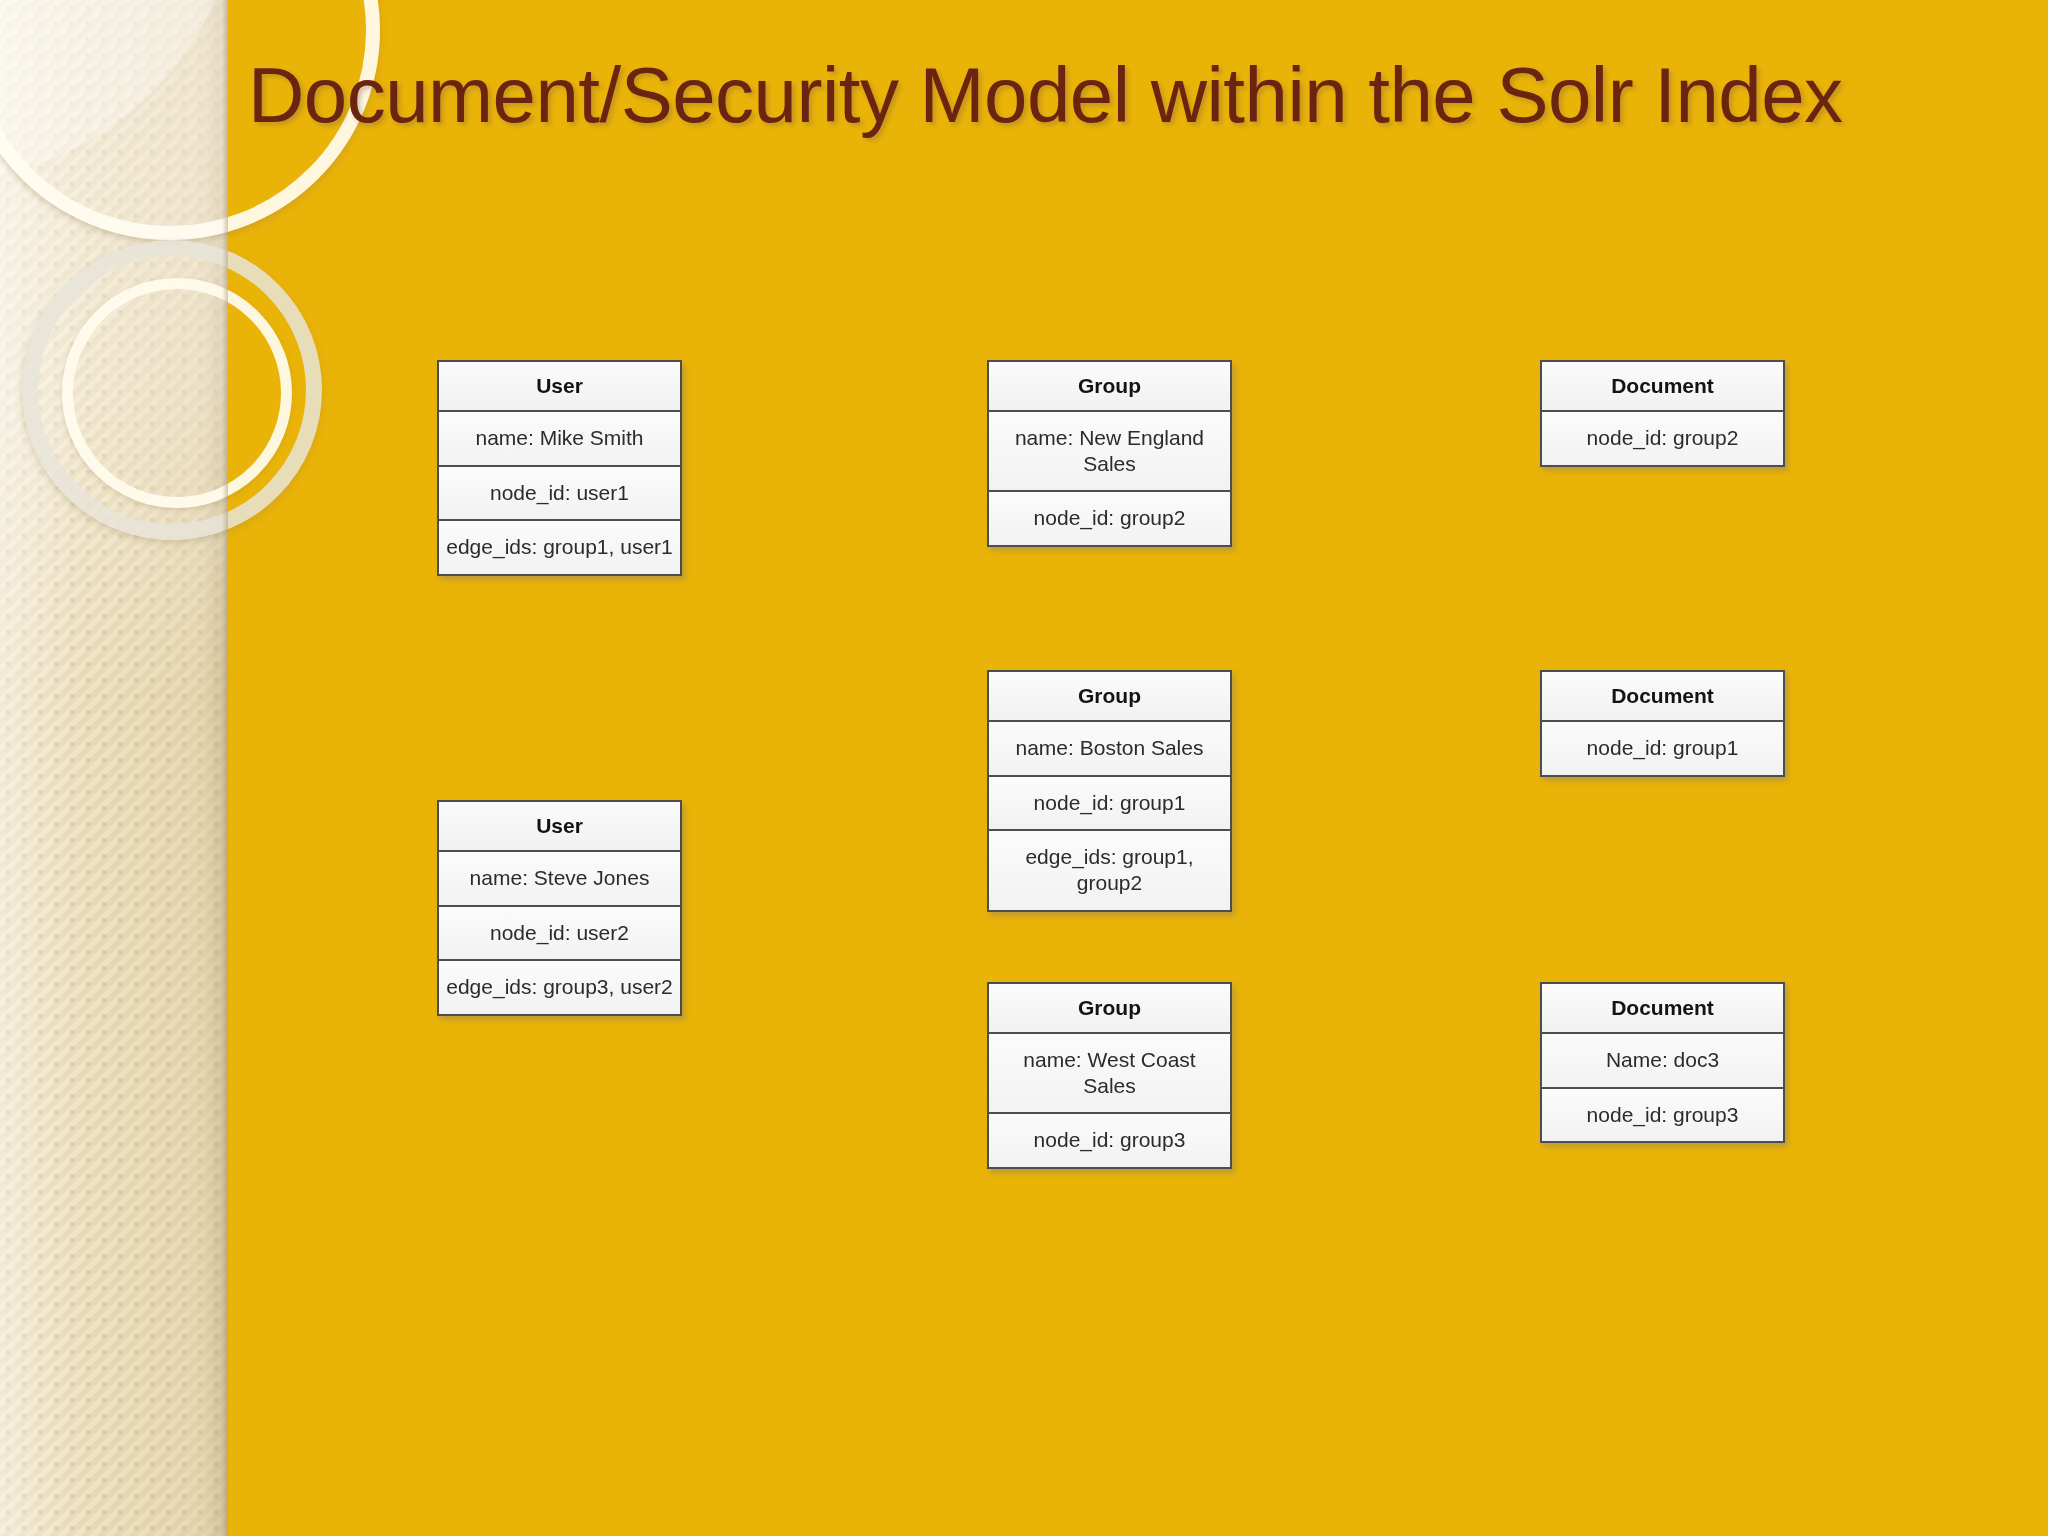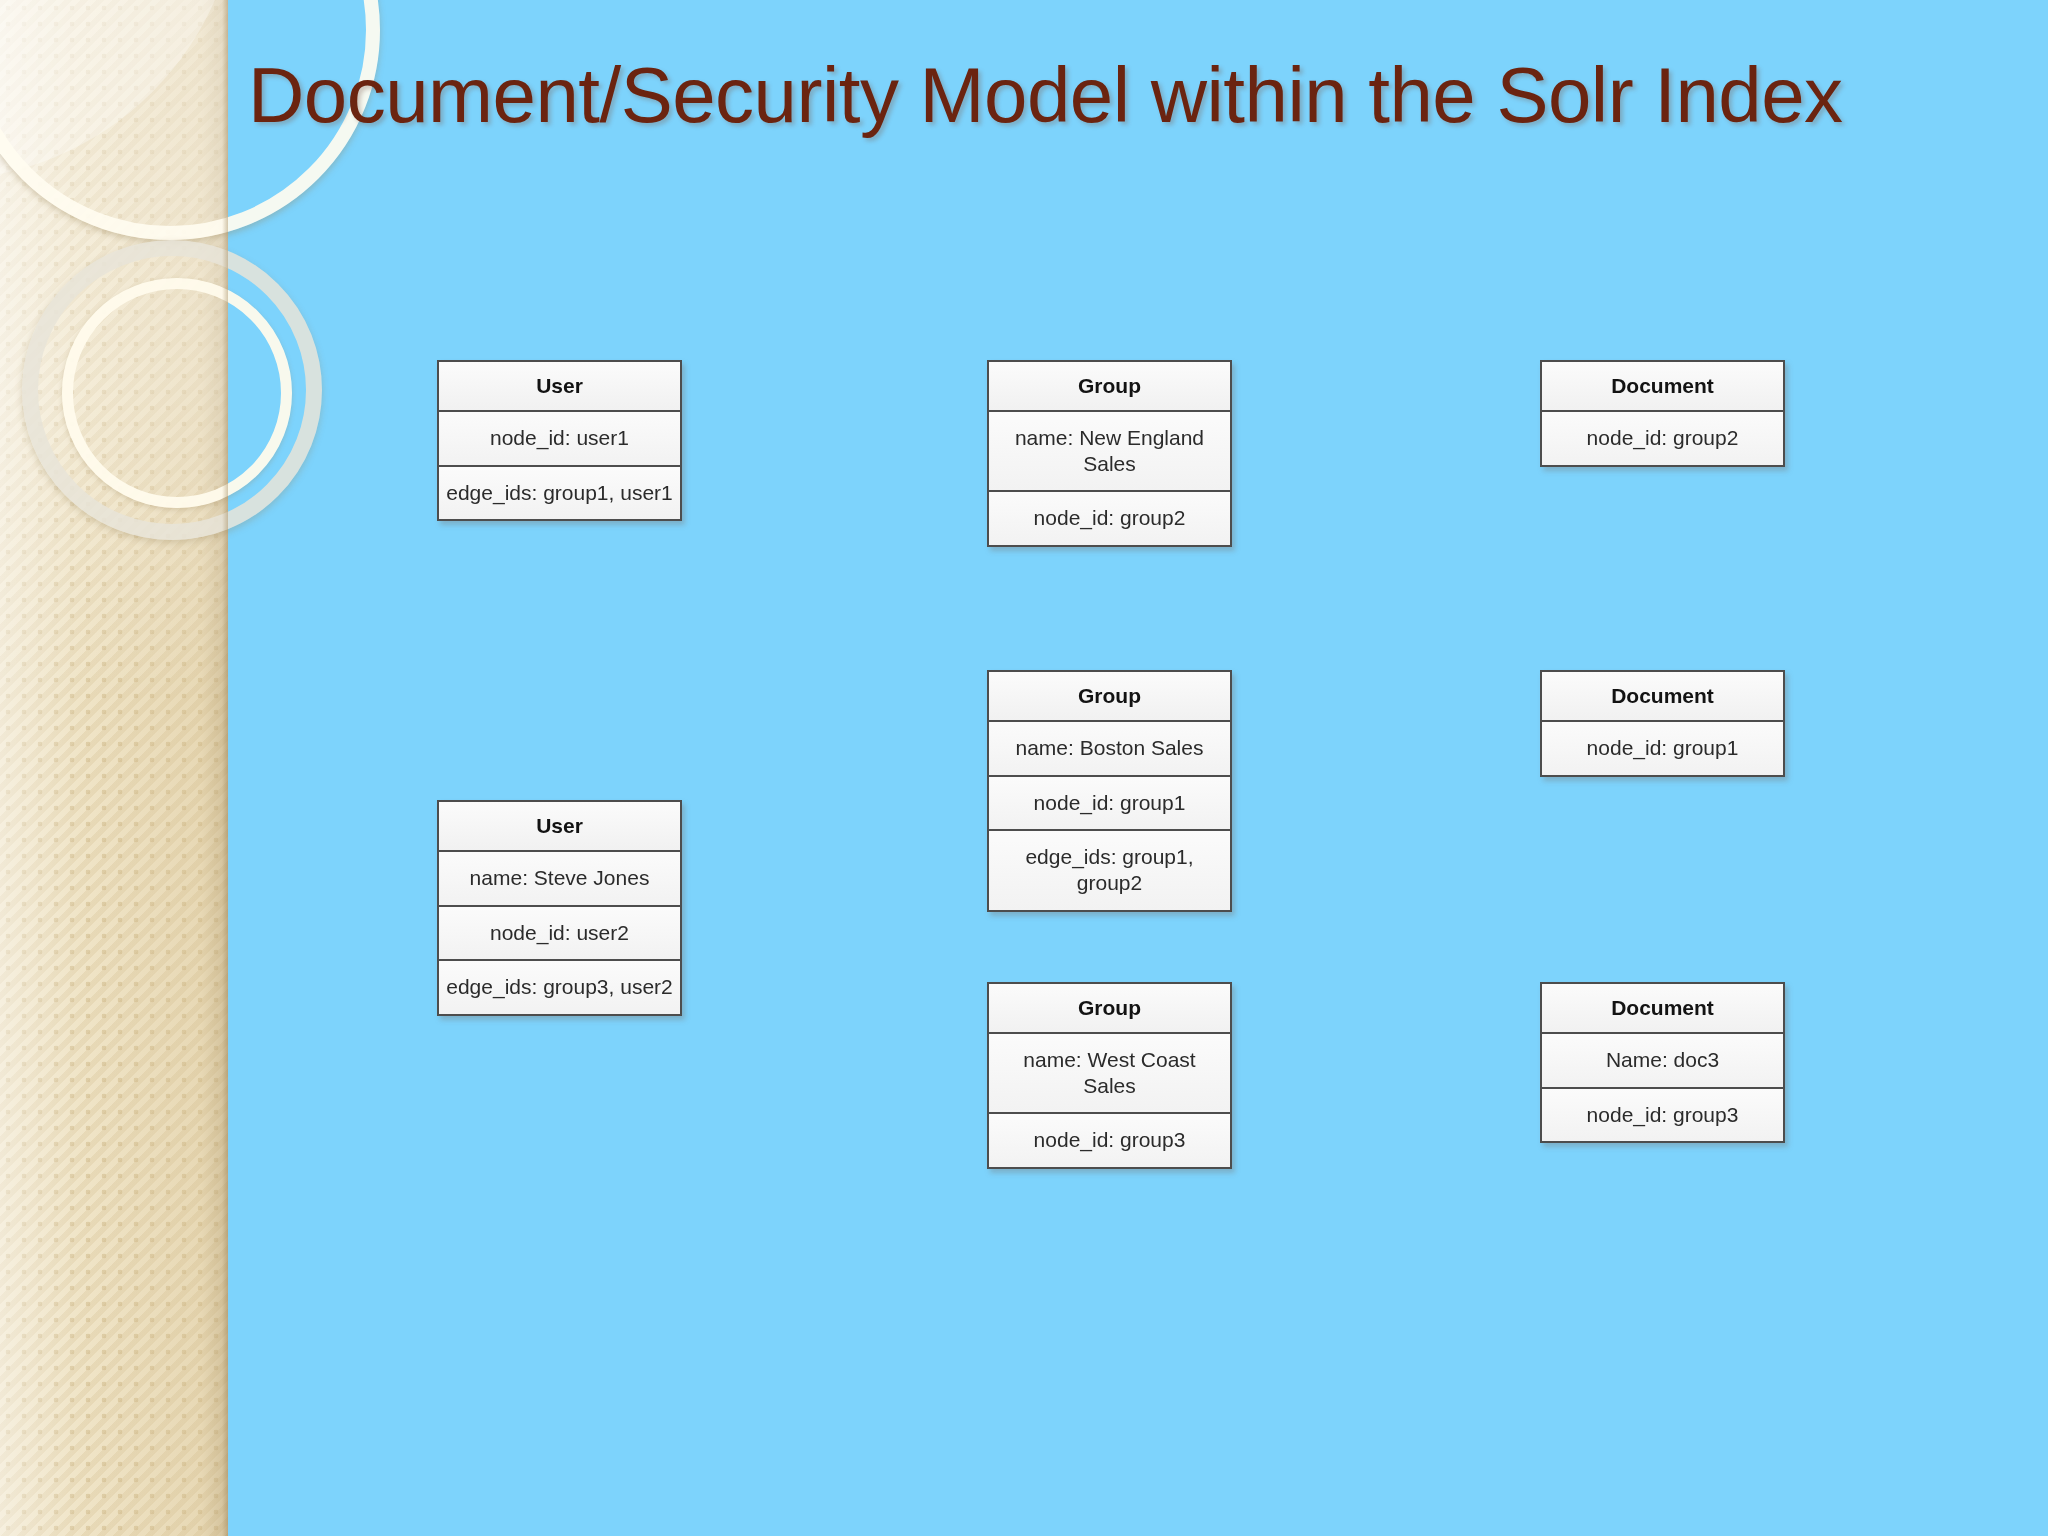--- a/index.html
+++ b/index.html
@@ -11,21 +11,21 @@
     height: 1536px;
     overflow: hidden;
     background: #ffffff;
     font-family: "Liberation Sans", sans-serif;
   }
 
   .slide {
     position: relative;
     width: 2048px;
     height: 1536px;
-    background: #7dd3fc;
+    background: #eab308;
     overflow: hidden;
   }
 
   
   .left-border {
     position: absolute;
     left: 0;
     top: 0;
     width: 228px;
     height: 1536px;
@@ -167,20 +167,21 @@
     <div class="ring ring-b"></div>
     <div class="ring ring-c"></div>
     <div class="border-edge"></div>
   </div>
 
   <div class="title">Document/Security Model within the Solr Index</div>
 
   <div class="diagram" id="diagram-canvas">
       <div class="entity-box" style="left: 425px; top: 360px; width: 245px;">
         <div class="entity-header">User</div>
+        <div class="entity-row">name: Mike Smith</div>
         <div class="entity-row">node_id: user1</div>
         <div class="entity-row">edge_ids: group1, user1</div>
       </div>
       <div class="entity-box" style="left: 975px; top: 360px; width: 245px;">
         <div class="entity-header">Group</div>
         <div class="entity-row">name: New England Sales</div>
         <div class="entity-row">node_id: group2</div>
       </div>
       <div class="entity-box" style="left: 1528px; top: 360px; width: 245px;">
         <div class="entity-header">Document</div>

